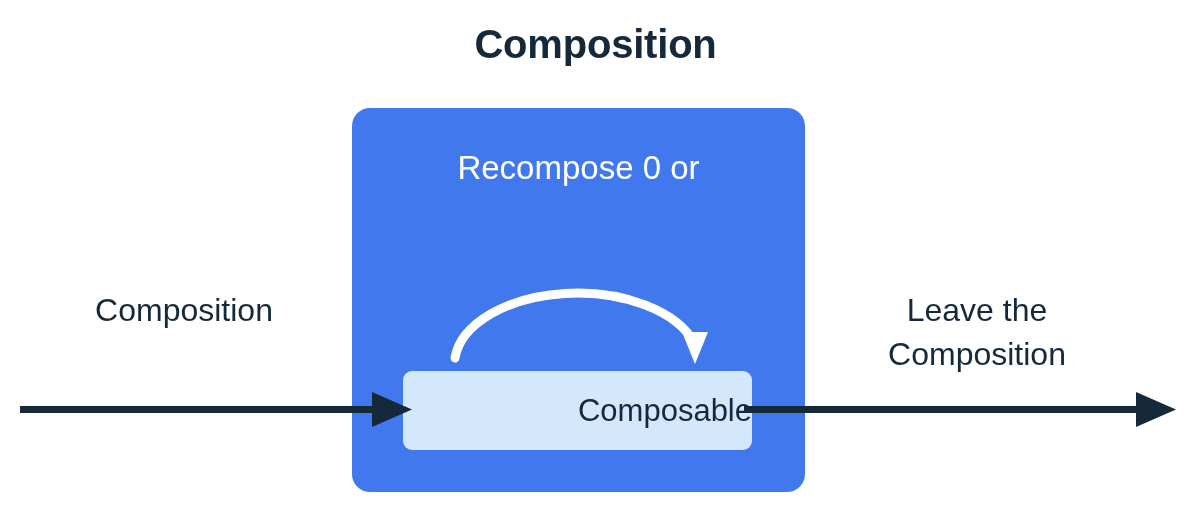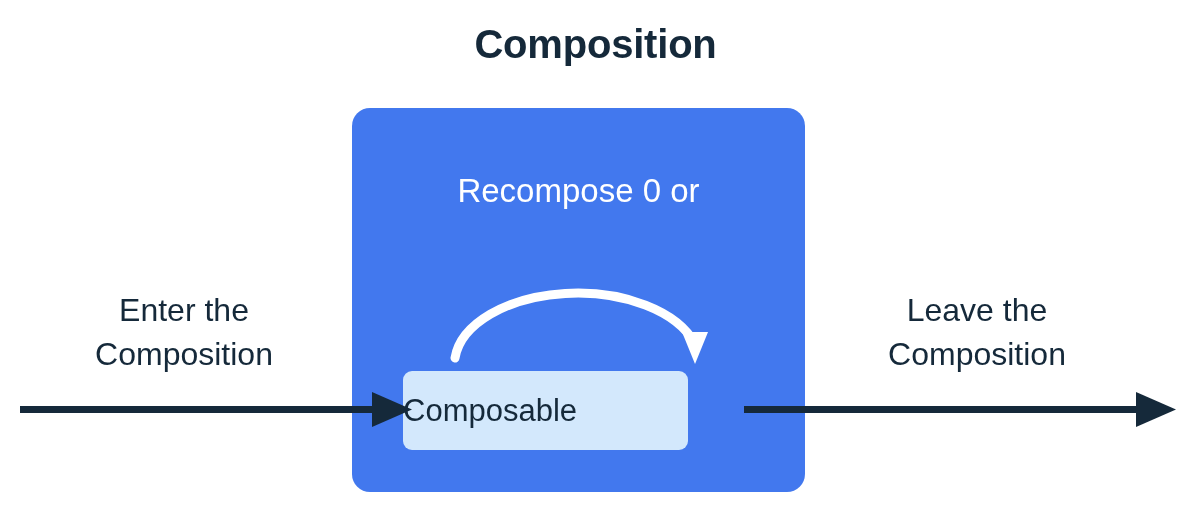--- a/index.html
+++ b/index.html
@@ -47,48 +47,47 @@
   
   #recompose-caption {
     position: absolute;
     left: 352px;
     top: 146px;
     width: 453px;
     text-align: center;
     color: #ffffff;
     font-size: 33px;
     line-height: 44px;
-    margin-top: 23px;
   }
   #recompose-caption .cap-line {
     display: block;
     white-space: nowrap;
   }
 
   
   #recompose-arc {
     position: absolute;
     left: 430px;
     top: 240px;
     width: 300px;
     height: 135px;
   }
 
   
   #composable-box {
     position: absolute;
     left: 403px;
     top: 371px;
-    width: 285px;
+    width: 349px;
     height: 79px;
     background: #d3e8fc;
     border-radius: 9px;
     display: flex;
     align-items: center;
-    justify-content: flex-start;
+    justify-content: flex-end;
   }
   #composable-label {
     color: #15293a;
     font-size: 31px;
     line-height: 36px;
     white-space: nowrap;
   }
 
   
   .flow-arrow {
@@ -142,21 +141,20 @@
     <line x1="0" y1="19.5" x2="360" y2="19.5" stroke="#15293a" stroke-width="7"></line>
     <path d="M 352 2 L 392 19.5 L 352 37 Z" fill="#15293a"></path>
   </svg>
 
   <svg id="leave-arrow" class="flow-arrow" viewBox="0 0 432 40">
     <line x1="0" y1="19.5" x2="400" y2="19.5" stroke="#15293a" stroke-width="7"></line>
     <path d="M 392 2 L 432 19.5 L 392 37 Z" fill="#15293a"></path>
   </svg>
 
   <div id="enter-label" class="side-label">
-    <span class="cap-line">Enter the</span>
     <span class="cap-line">Composition</span>
   </div>
 
   <div id="leave-label" class="side-label">
     <span class="cap-line">Leave the</span>
     <span class="cap-line">Composition</span>
   </div>
 
 </div>
 

